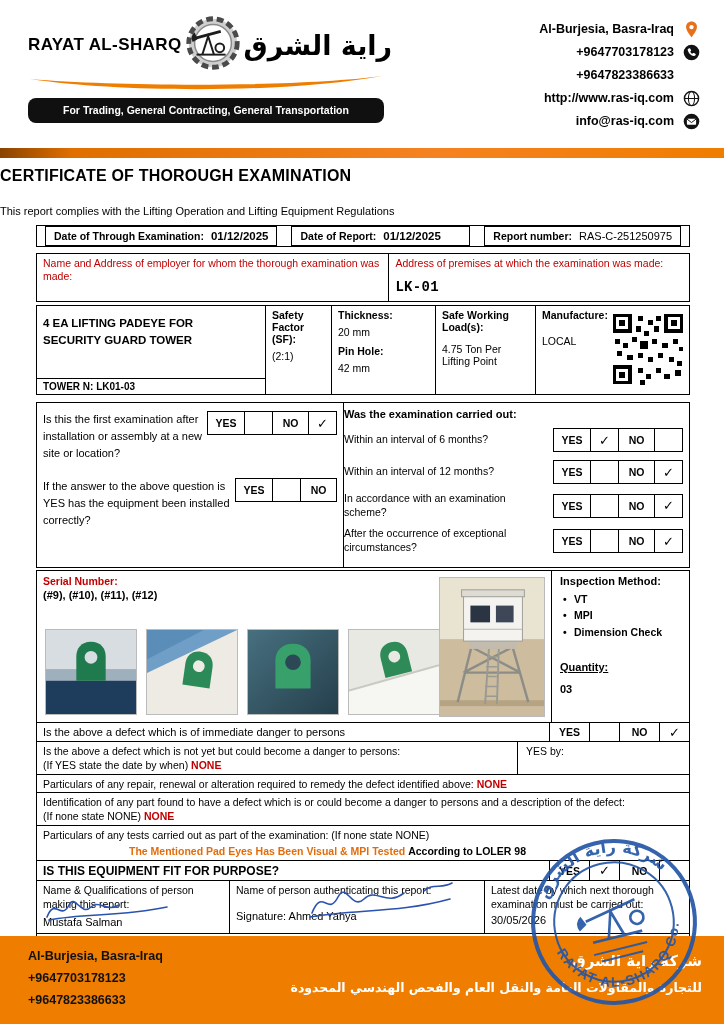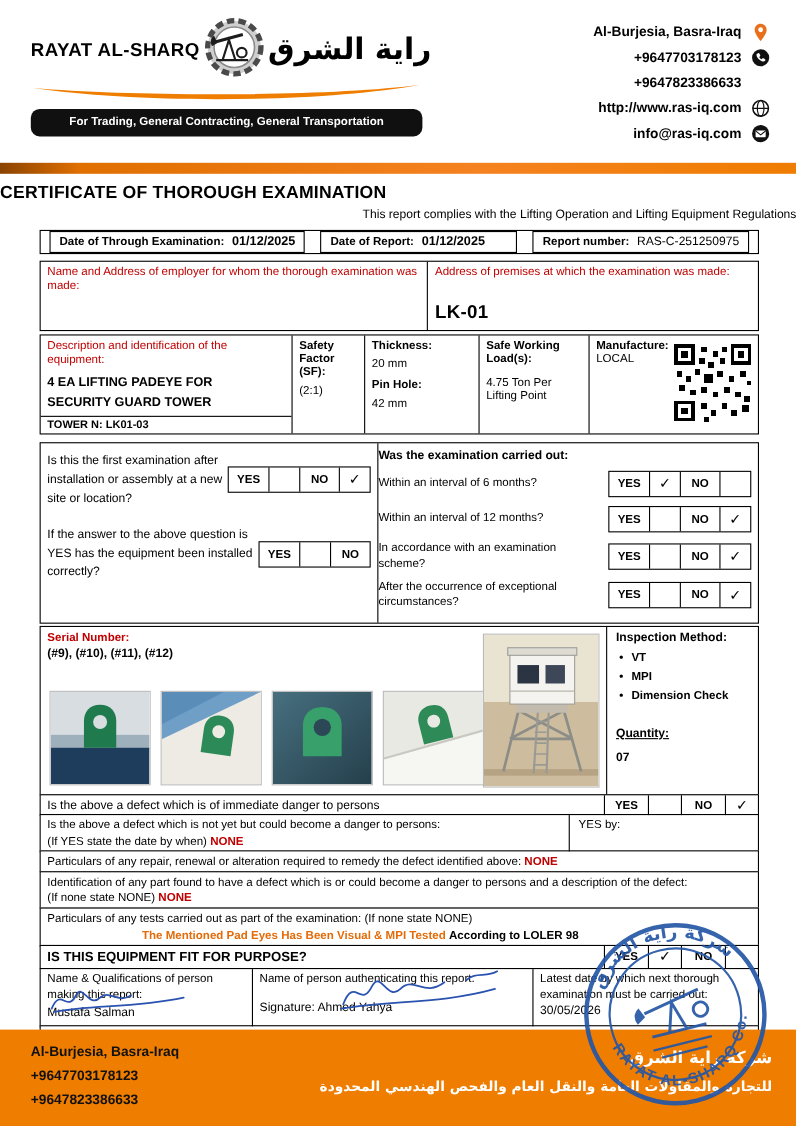--- a/index.html
+++ b/index.html
@@ -15,61 +15,61 @@
   .swoosh{display:block;margin-top:-4px}
   .tagline{background:#101010;color:#fff;border-radius:8px;font-size:10.5px;font-weight:bold;
            text-align:center;padding:5px 4px;line-height:1.4;width:356px;margin-top:6px}
   .contact{display:flex;flex-direction:column;gap:5px;align-items:flex-end;padding-top:8px}
   .contact-row{display:flex;align-items:center;gap:8px;font-size:12.5px;font-weight:bold}
   .c-ico{width:18px;height:18px;flex:0 0 18px;display:flex;align-items:center;justify-content:center}
   .orange-bar{height:10px;background:linear-gradient(90deg,#8a4300 0%,#e06f00 10%,#f58220 60%,#ef7d00 100%)}
 
   
   .title{text-align:left;margin-top:9px;font-size:16px;font-weight:bold;letter-spacing:.2px}
-  .subtitle{text-align:right;font-size:11px;margin-top:4px}
+  .subtitle{text-align:left;font-size:11px;margin-top:20px}
 
   
   .content{margin:8px 34px 0 36px}
   .box{border:1.5px solid #000;background:#fff}
   .red{color:#c00000}
   .orange-txt{color:#e36c0a}
   .b{font-weight:bold}
 
   .dates-outer{display:flex;gap:14px;padding:0 8px;margin-top:2px}
   .date-cell{border:1px solid #000;padding:3px 8px;display:flex;align-items:center;gap:7px;
              font-size:10.5px;font-weight:bold;flex:1;white-space:nowrap}
   .date-val{font-size:11.5px}
   .date-val-normal{font-size:11px;font-weight:normal}
 
   .emp-row{display:flex;margin-top:6px}
   .emp-left{flex:1.18;padding:3px 6px 6px}
   .emp-right{flex:1;border-left:1px solid #000;padding:3px 6px 6px}
   .small-label{font-size:10.5px;line-height:1.25}
-  .emp-val{font-family:Liberation Sans, sans-serif;font-weight:bold;font-size:17px;margin-top:20px;letter-spacing:.3px}
+  .emp-val{font-family:Liberation Mono, monospace;font-weight:bold;font-size:14px;margin-top:9px;letter-spacing:.3px}
 
   .eq-row{display:flex;margin-top:3px;min-height:90px;align-items:stretch}
   .eq-cell{border-left:1px solid #000;padding:3px 6px}
   .eq-cell:first-child{border-left:none}
   .eq-desc{flex:0 0 228px;display:flex;flex-direction:column;padding:0}
   .eq-desc-top{padding:3px 6px;flex:1}
   .eq-desc-val{font-weight:bold;font-size:11.5px;margin-top:6px;line-height:1.5;width:170px}
   .eq-tower{border-top:1px solid #000;padding:2px 6px;font-size:10px;font-weight:bold}
   .eq-sf{flex:0 0 66px}
   .eq-th{flex:0 0 104px}
   .eq-swl{flex:0 0 100px}
   .eq-man{flex:1;display:flex;justify-content:space-between;padding-right:4px}
   .eq-h{font-size:10.5px;font-weight:bold}
   .eq-v{font-size:10.5px;margin-top:5px}
   .qr{width:74px;height:74px;margin-top:3px}
 
   
   .q-box{display:flex;margin-top:7px;min-height:150px}
   .q-left{flex:0 0 306px;padding:8px 6px 4px 6px}
   .q-right{flex:1;border-left:1px solid #000;padding:5px 6px 4px 0}
-  .q-row{display:flex;align-items:center;margin-bottom:12px}
+  .q-row{display:flex;align-items:flex-start;margin-bottom:12px}
   .q-text{flex:1;font-size:11px;line-height:1.55;padding-right:4px}
   .co-head{font-size:11px;font-weight:bold;margin-bottom:8px}
   .co-row{display:flex;align-items:center;margin-bottom:8px}
   .co-text{flex:1;font-size:10.5px;line-height:1.3;padding-right:6px}
   .ynt{display:inline-flex;border:1px solid #000;background:#fff;flex:0 0 auto}
   .ynt>span{display:flex;align-items:center;justify-content:center;height:22px;font-weight:bold}
   .ynt>span+span{border-left:1px solid #000}
   .ynt .lbl{width:36px;font-size:10.5px}
   .ynt .chk{width:28px;font-size:13px}
 
@@ -234,21 +234,20 @@
       </div>
       <div class="emp-right">
         <div class="small-label red">Address of premises at which the examination was made:</div>
         <div class="emp-val">LK-01</div>
       </div>
     </div>
 
     <div class="box eq-row">
       <div class="eq-cell eq-desc">
         <div class="eq-desc-top">
-          <div class="small-label red">Description and identification of the equipment:</div>
           <div class="eq-desc-val">4 EA LIFTING PADEYE FOR SECURITY GUARD TOWER</div>
         </div>
         <div class="eq-tower">TOWER N: LK01-03</div>
       </div>
       <div class="eq-cell eq-sf">
         <div class="eq-h">Safety Factor (SF):</div>
         <div class="eq-v">(2:1)</div>
       </div>
       <div class="eq-cell eq-th">
         <div class="eq-h">Thickness:</div>
@@ -256,21 +255,21 @@
         <div class="eq-h" style="margin-top:7px">Pin Hole:</div>
         <div class="eq-v">42 mm</div>
       </div>
       <div class="eq-cell eq-swl">
         <div class="eq-h">Safe Working Load(s):</div>
         <div class="eq-v" style="margin-top:10px">4.75 Ton Per Lifting Point</div>
       </div>
       <div class="eq-cell eq-man">
         <div>
           <div class="eq-h">Manufacture:</div>
-          <div class="eq-v" style="margin-top:0">LOCAL</div>
+          <div class="eq-v" style="margin-top:14px">LOCAL</div>
         </div>
         <div class="qr">
           <svg viewBox="0 0 72 72" shape-rendering="crispEdges">
             <rect width="72" height="72" fill="#fff"></rect>
             <g fill="#000">
               <rect x="2" y="2" width="18" height="18"></rect>
                 <rect x="5" y="5" width="12" height="12" fill="#fff"></rect>
                 <rect x="8" y="8" width="6" height="6"></rect>
               <rect x="52" y="2" width="18" height="18"></rect>
                 <rect x="55" y="5" width="12" height="12" fill="#fff"></rect>
@@ -451,21 +450,21 @@
       </div>
 
       <div class="serial-right">
         <div class="insp-h">Inspection Method:</div>
         <ul class="insp-list">
           <li>VT</li>
           <li>MPI</li>
           <li>Dimension Check</li>
         </ul>
         <div class="qty-l">Quantity:</div>
-        <div class="qty-v">07</div>
+        <div class="qty-v">03</div>
       </div>
     </div>
 
     <div class="drow drow-flex">
       <div class="d-text">Is the above a defect which is of immediate danger to persons</div>
       <span class="att-cell att-lbl">YES</span>
       <span class="att-cell att-chk"></span>
       <span class="att-cell att-lbl">NO</span>
       <span class="att-cell att-chk">✓</span>
     </div>

